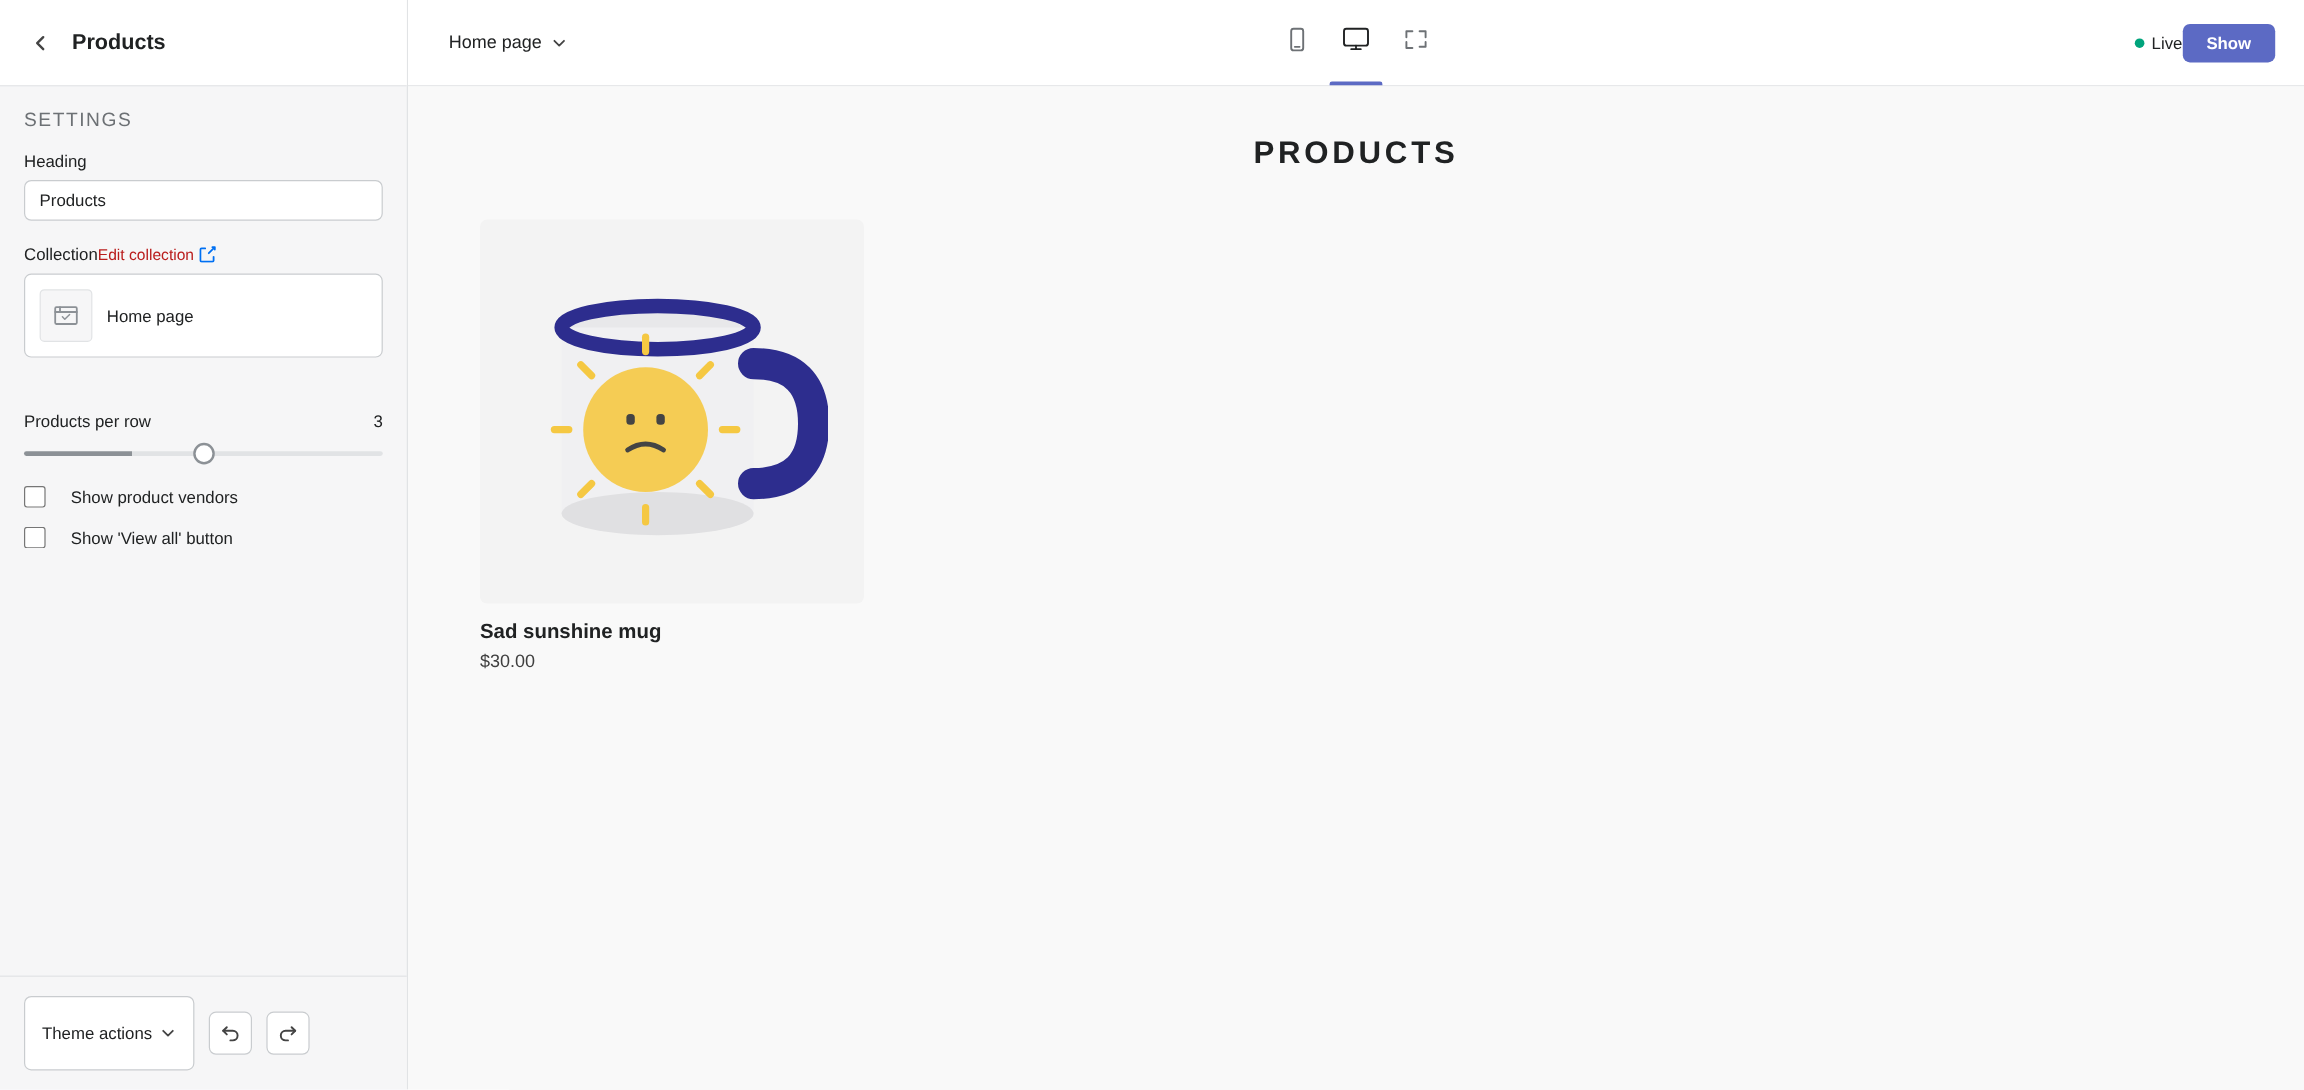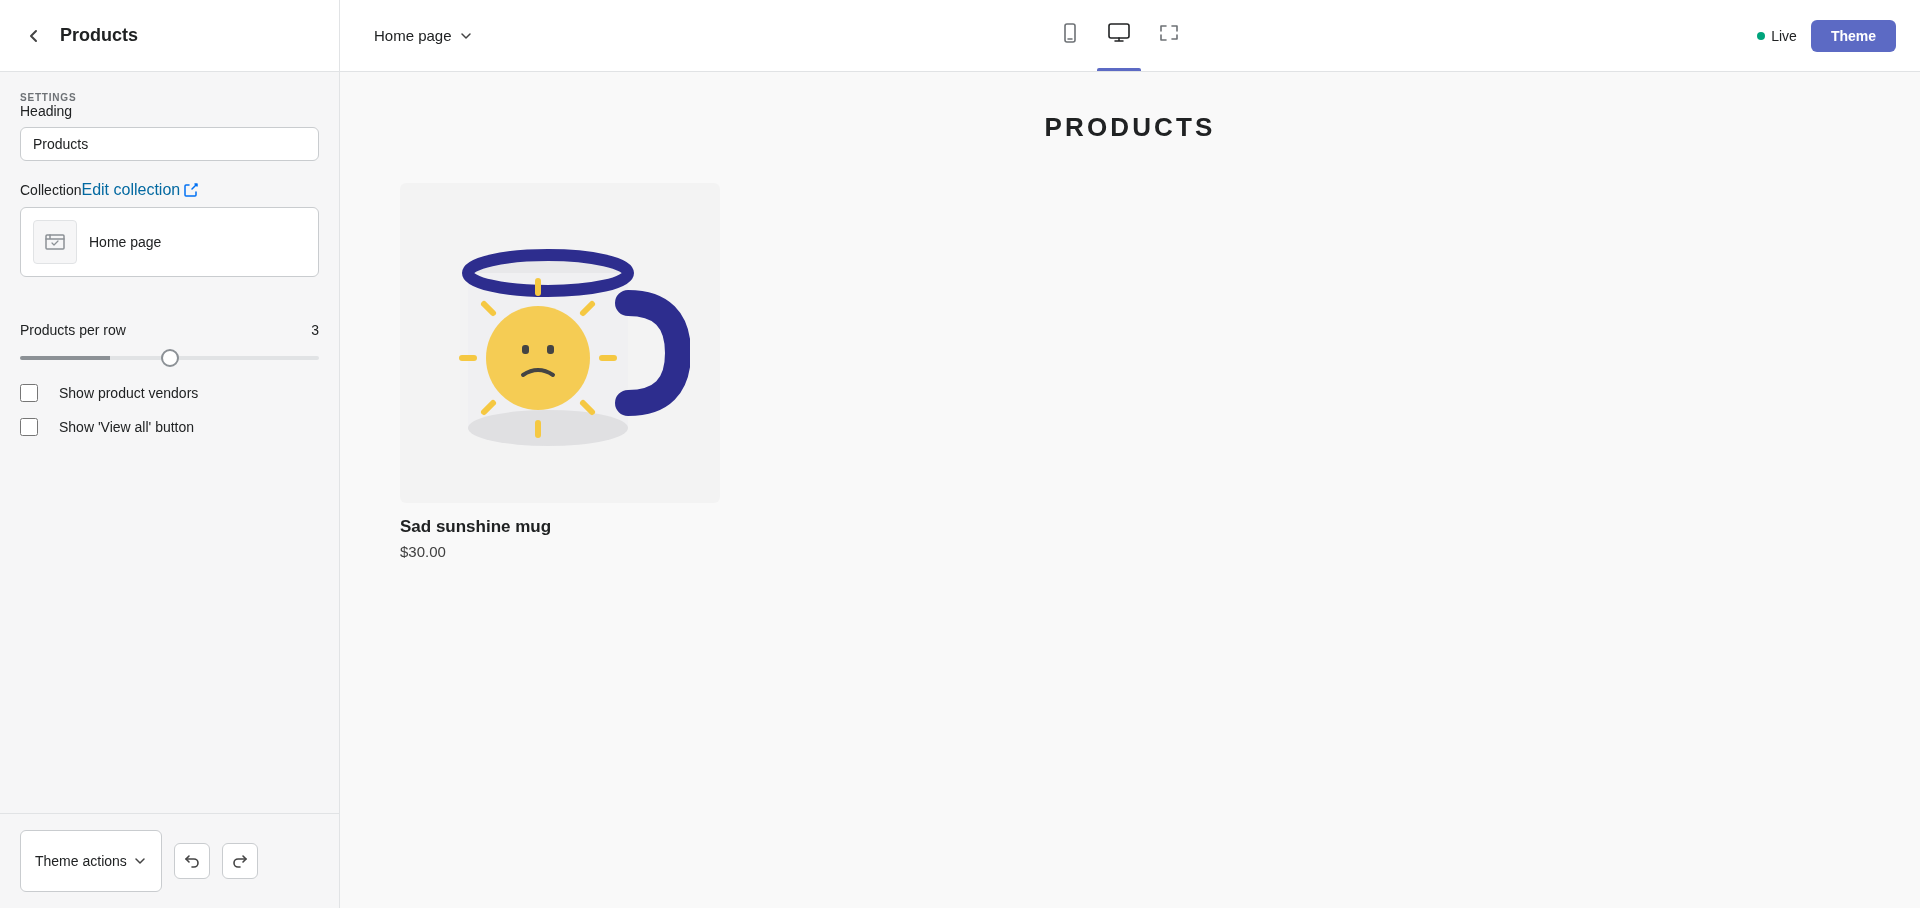--- a/index.html
+++ b/index.html
@@ -37,26 +37,26 @@
       font-size: 18px;
       font-weight: 600;
       color: #202223;
     }
     .sidebar-body {
       flex: 1;
       overflow-y: auto;
       padding: 20px 20px 0 20px;
     }
     .section-label {
-      font-size: 10px;
-      font-weight: 700;
+      font-size: 16px;
+      font-weight: 400;
       color: #6d7175;
       letter-spacing: 0.08em;
       text-transform: uppercase;
-      margin-bottom: 0;
+      margin-bottom: 16px;
     }
     .field-label {
       font-size: 14px;
       font-weight: 500;
       color: #202223;
       margin-bottom: 8px;
     }
     .text-input {
       width: 100%;
       padding: 8px 12px;
@@ -69,22 +69,22 @@
       margin-bottom: 20px;
     }
 
     .collection-row {
       display: flex;
       align-items: center;
       margin-bottom: 8px;
     }
     .collection-label { font-size: 14px; font-weight: 500; color: #202223; }
     .edit-collection-link {
-      font-size: 16px;
-      color: #0369a1;
+      font-size: 13px;
+      color: #b91c1c;
       text-decoration: none;
       display: flex;
       align-items: center;
       gap: 4px;
       cursor: pointer;
     }
     .collection-picker {
       border: 1px solid #c9cccf;
       border-radius: 6px;
       background: #fff;
@@ -239,21 +239,20 @@
       left: 50%;
       transform: translateX(-50%);
       width: 100%;
       height: 3px;
       background: #5c6ac4;
       border-radius: 2px 2px 0 0;
     }
     .top-bar-right {
       display: flex;
       align-items: center;
-      gap: 14px;
     }
     .live-indicator {
       display: flex;
       align-items: center;
       gap: 6px;
       font-size: 14px;
       color: #202223;
     }
     .live-dot {
       width: 8px;
@@ -470,21 +469,21 @@
           <path d="M4 9V4h5M15 4h5v5M4 13v5h5M15 17h5v-4" stroke="#6d7175" stroke-width="1.6" stroke-linecap="round" stroke-linejoin="round"></path>
         </svg>
       </button>
     </div>
 
     <div class="top-bar-right">
       <div class="live-indicator">
         <span class="live-dot"></span>
         <span>Live</span>
       </div>
-      <button class="save-btn">Theme</button>
+      <button class="save-btn">Show</button>
     </div>
   </div>
 
   <div class="preview-area">
     <h1 class="preview-heading">PRODUCTS</h1>
 
     <div class="products-grid">
       <div class="product-card">
         <div class="product-image-box">
 

